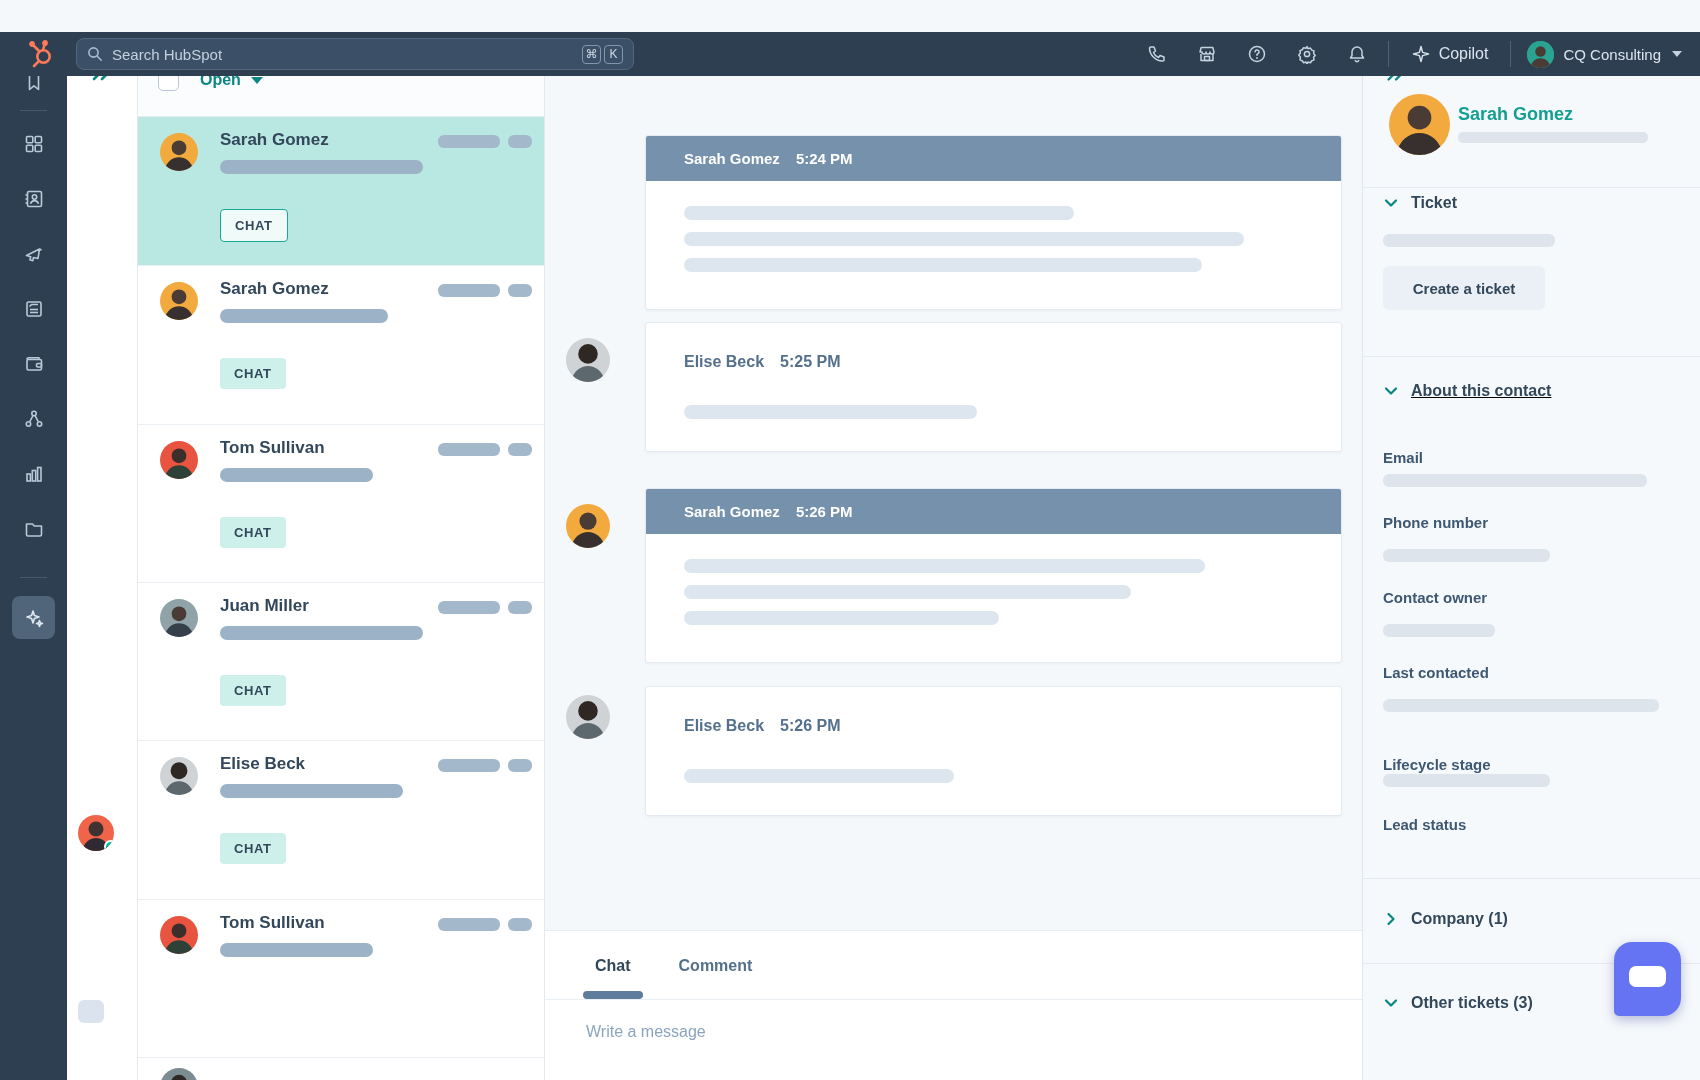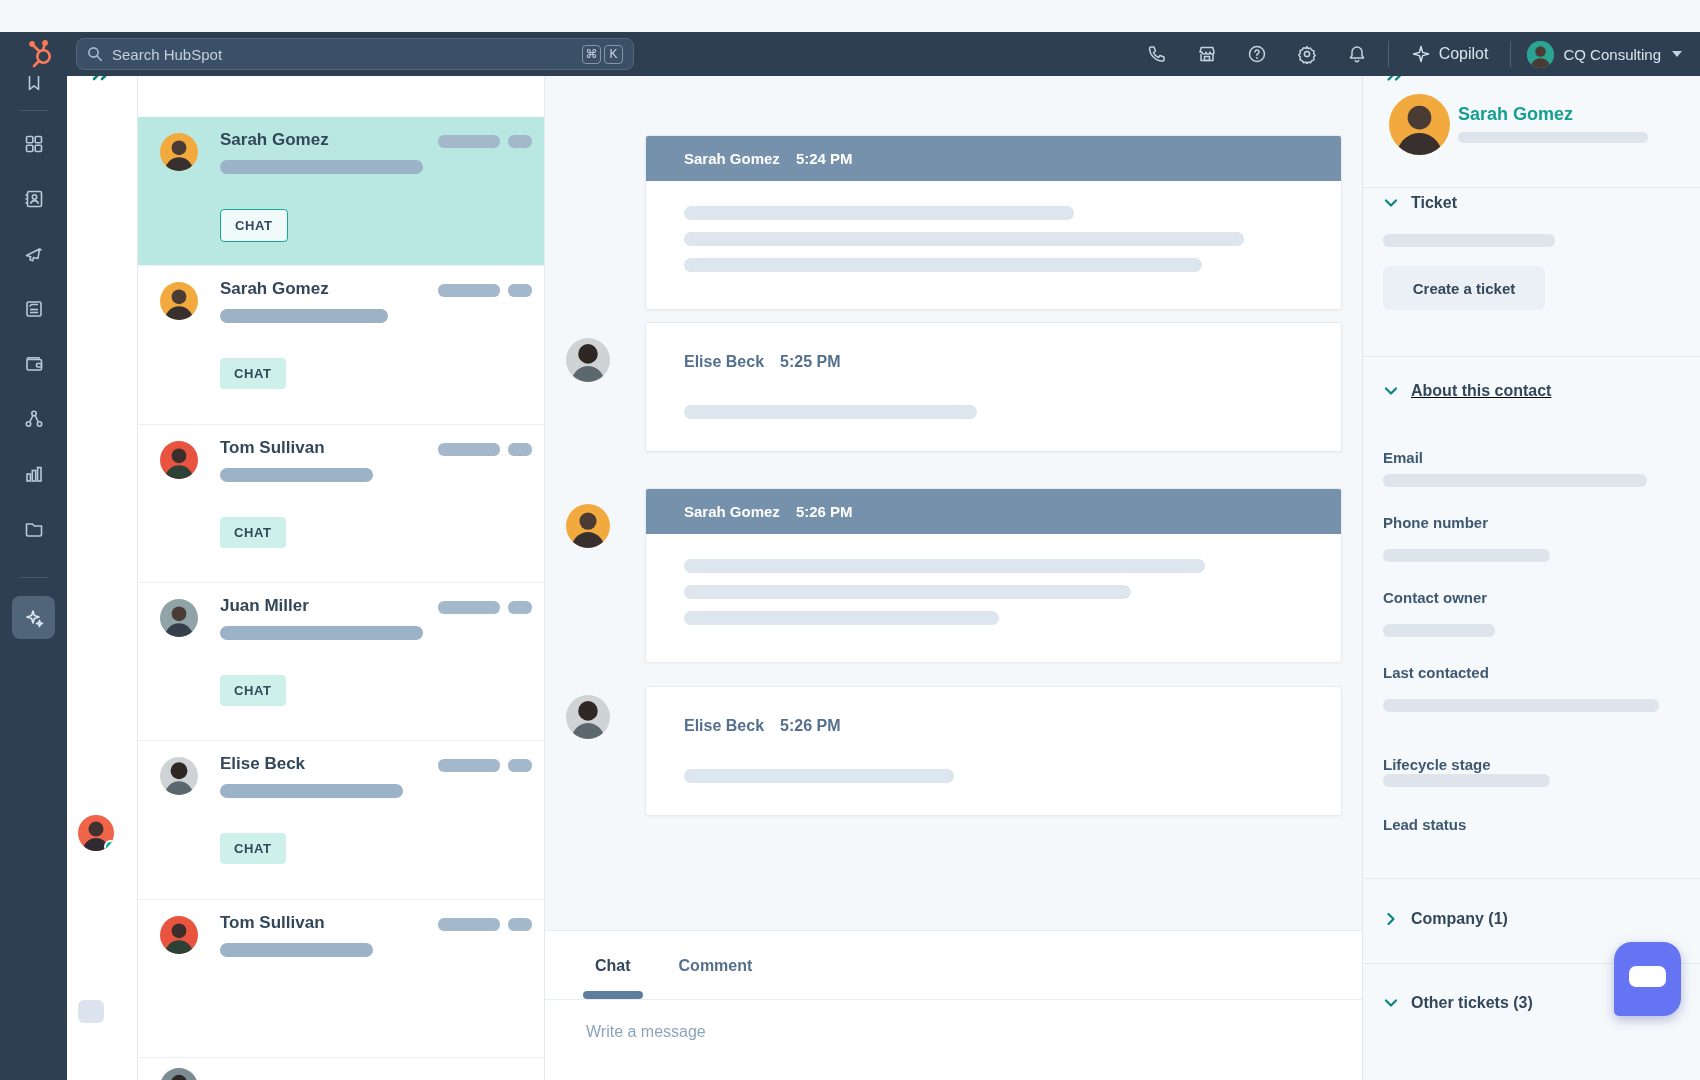--- a/index.html
+++ b/index.html
@@ -294,20 +294,27 @@
           <rect width="36" height="36" fill="#f06449"></rect>
           <circle cx="18" cy="14" r="7.5" fill="#3f3230"></circle>
           <path d="M4 36c2-9 8-13 14-13s12 4 14 13z" fill="#2f2a33"></path>
         </svg>
       <span class="dot" style="right:-3px; bottom:-2px;"></span>
     </div>
     <div class="mini-square"></div>
   </div>
 
   <div class="convlist">
+    <div class="list-header">
+      <span class="checkbox"></span>
+      <div class="open-filter">
+        <span>Open</span>
+        <span class="caret-down"></span>
+      </div>
+    </div>
 
     <div class="citem sel" style="top:73px; height:149px;">
       <span class="avatar">
           <svg viewBox="0 0 36 36">
             <rect width="36" height="36" fill="#f2a93e"></rect>
             <circle cx="18" cy="14" r="7" fill="#4a3b35"></circle>
             <path d="M4 36c2-9 8-13 14-13s12 4 14 13z" fill="#38302e"></path>
           </svg>
         </span>
       <span class="cname">Sarah Gomez</span>

